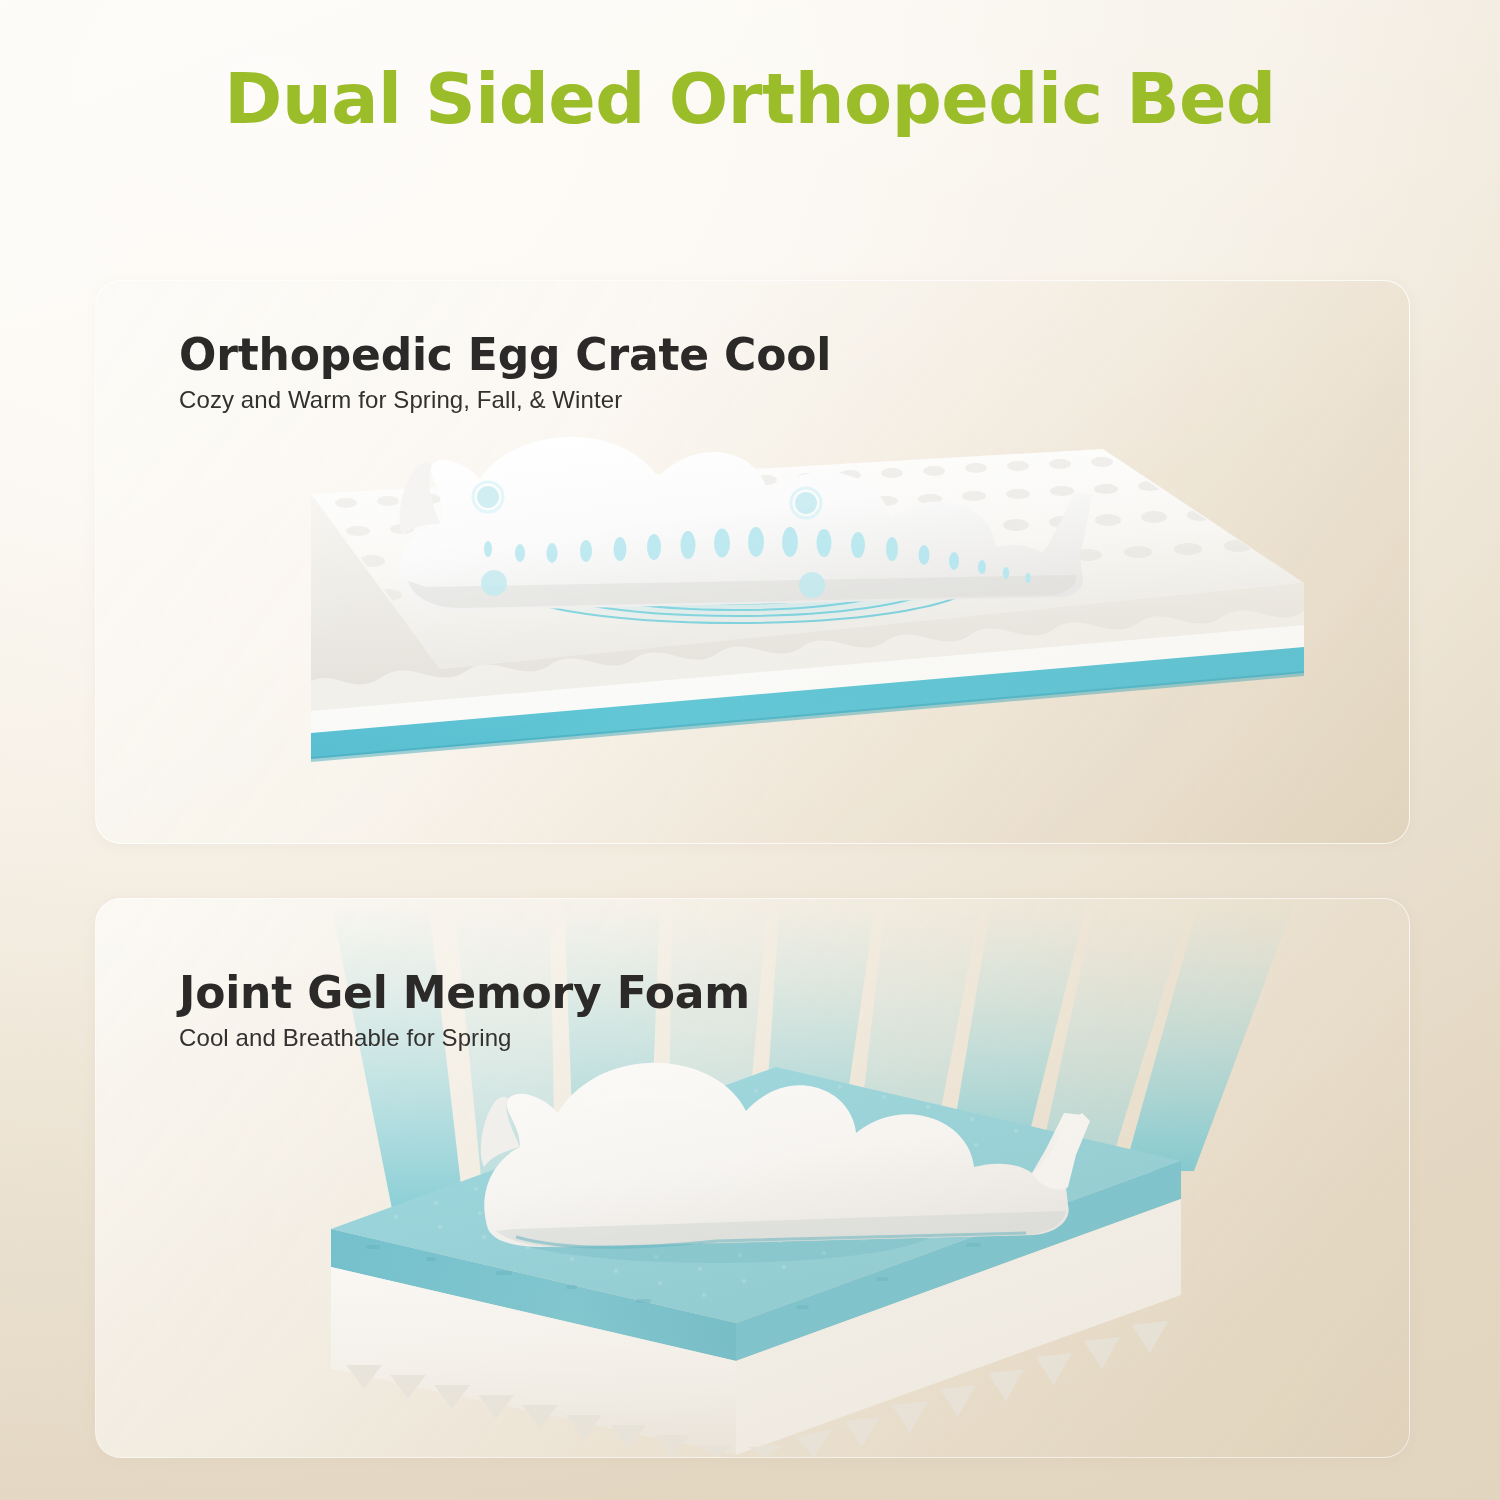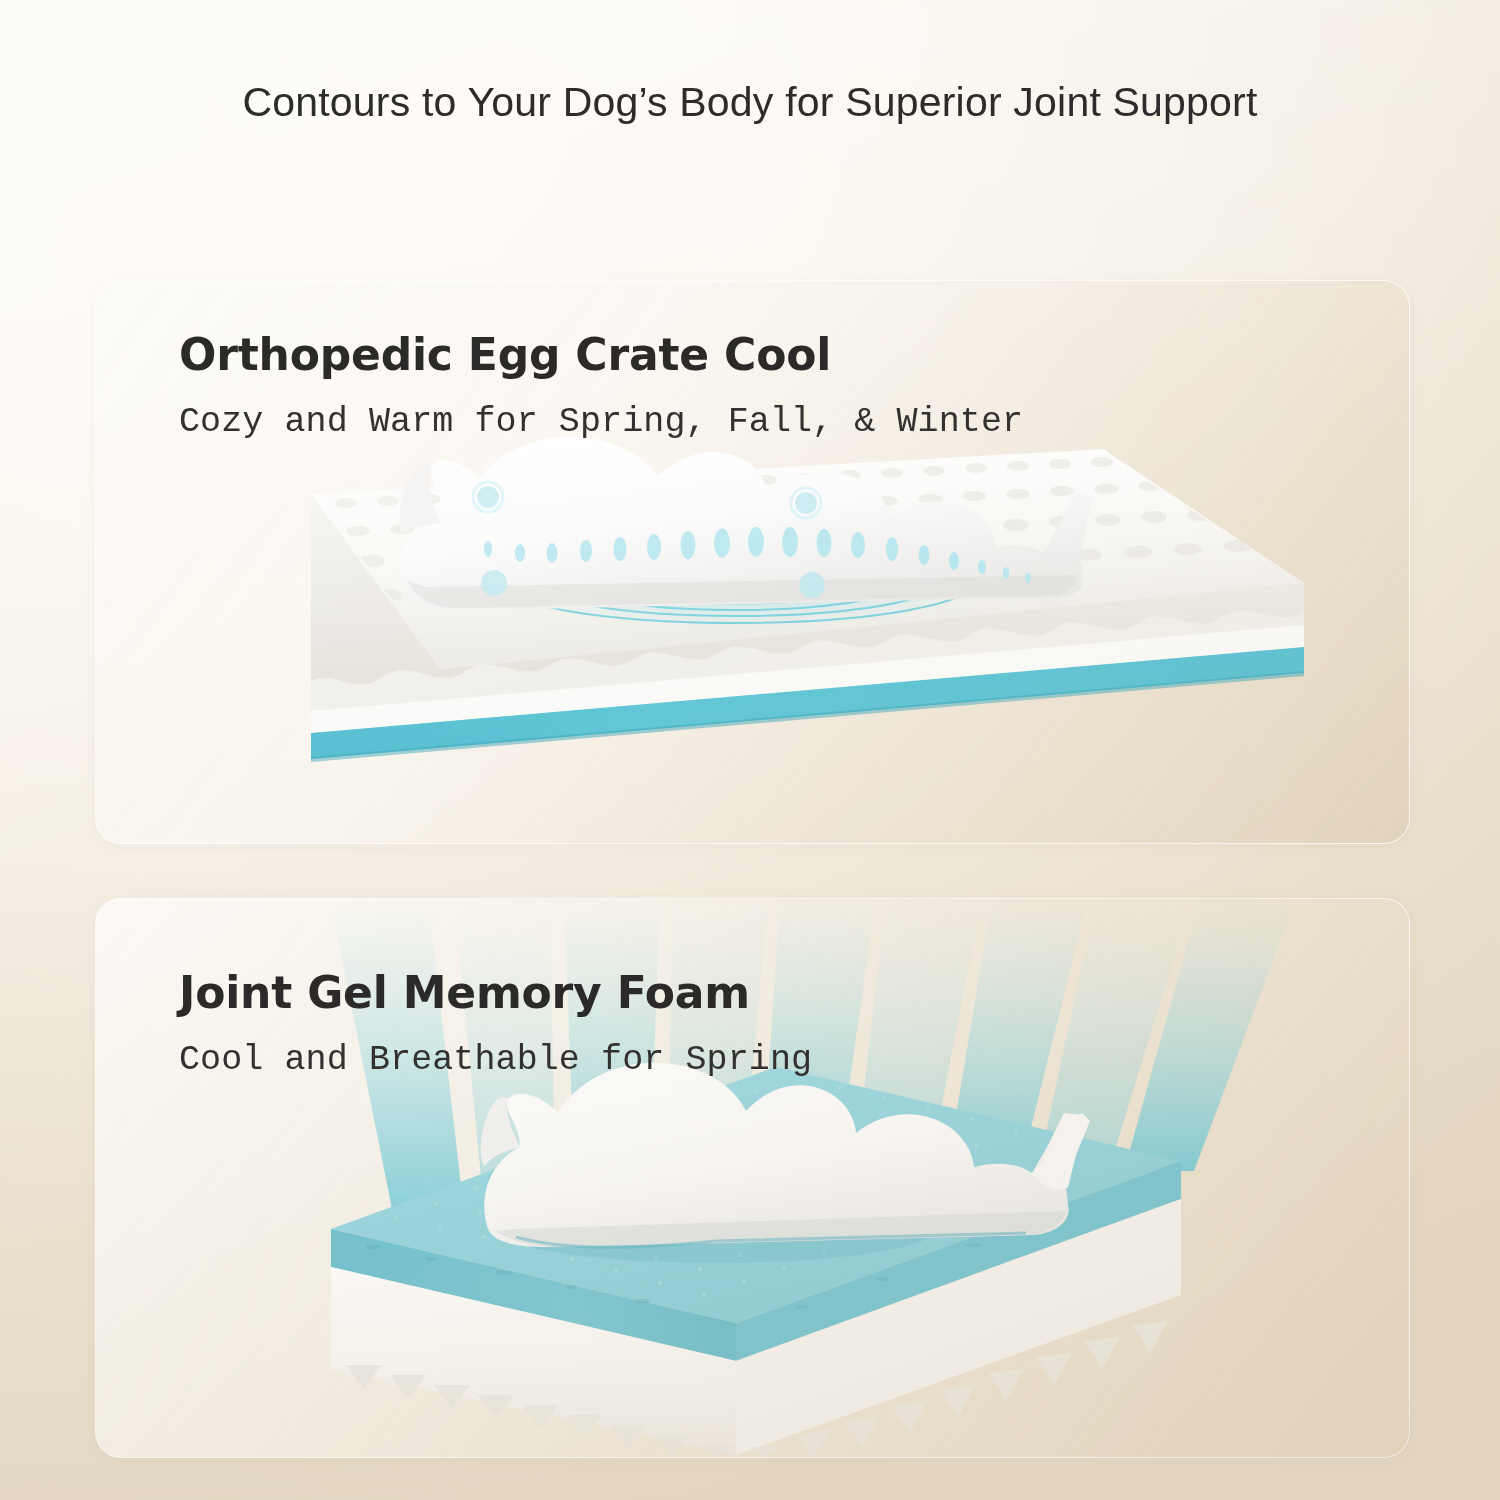--- a/index.html
+++ b/index.html
@@ -94,26 +94,26 @@
   .card-title {
     margin: 0;
     font-size: 44px;
     font-weight: 700;
     color: #2c2a28;
     letter-spacing: -0.2px;
     font-family: "DejaVu Sans", sans-serif;
     line-height: 1.08;
   }
   .card-sub {
-    margin: 24px 0 0 0;
-    font-size: 35px;
+    margin: 8px 0 0 0;
+    font-size: 24px;
     font-weight: 300;
     color: #33312f;
     letter-spacing: 0.1px;
-    font-family: Liberation Mono, monospace;
+    font-family: Liberation Sans, sans-serif;
     line-height: 1.1;
   }
   .head-1 { top: 50px; }
   .head-2 { top: 70px; }
 
   
   .illus {
     position: absolute;
     left: 0;
     top: 0;
@@ -121,21 +121,21 @@
     height: 100%;
   }
   .illus svg { display: block; width: 100%; height: 100%; }
 </style>
 </head>
 <body>
 
 <div id="poster">
 
   <div class="header">
-    <p class="sub-title">Contours to Your Dog’s Body for Superior Joint Support</p>
+    <h1 class="main-title">Dual Sided Orthopedic Bed</h1>
   </div>
 
   <div class="card card-1">
 
     <div class="illus">
       <svg viewBox="0 0 1313 562" preserveAspectRatio="xMidYMid meet">
         <defs>
           <linearGradient id="c1top" x1="0" y1="0" x2="0.25" y2="1">
             <stop offset="0%" stop-color="#ffffff"></stop>
             <stop offset="55%" stop-color="#f8f7f4"></stop>

